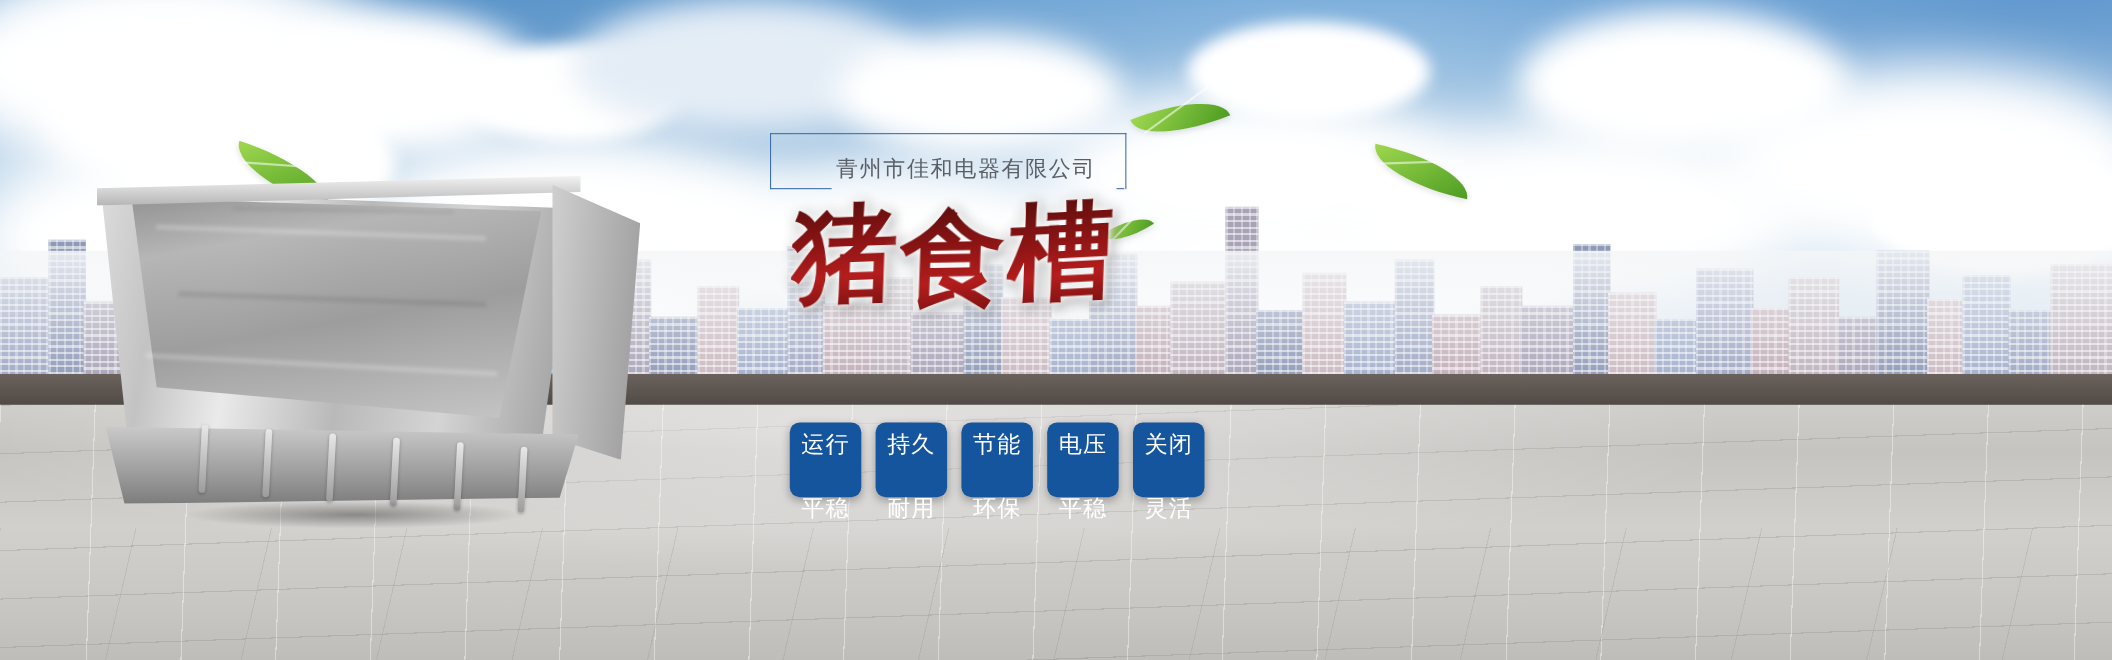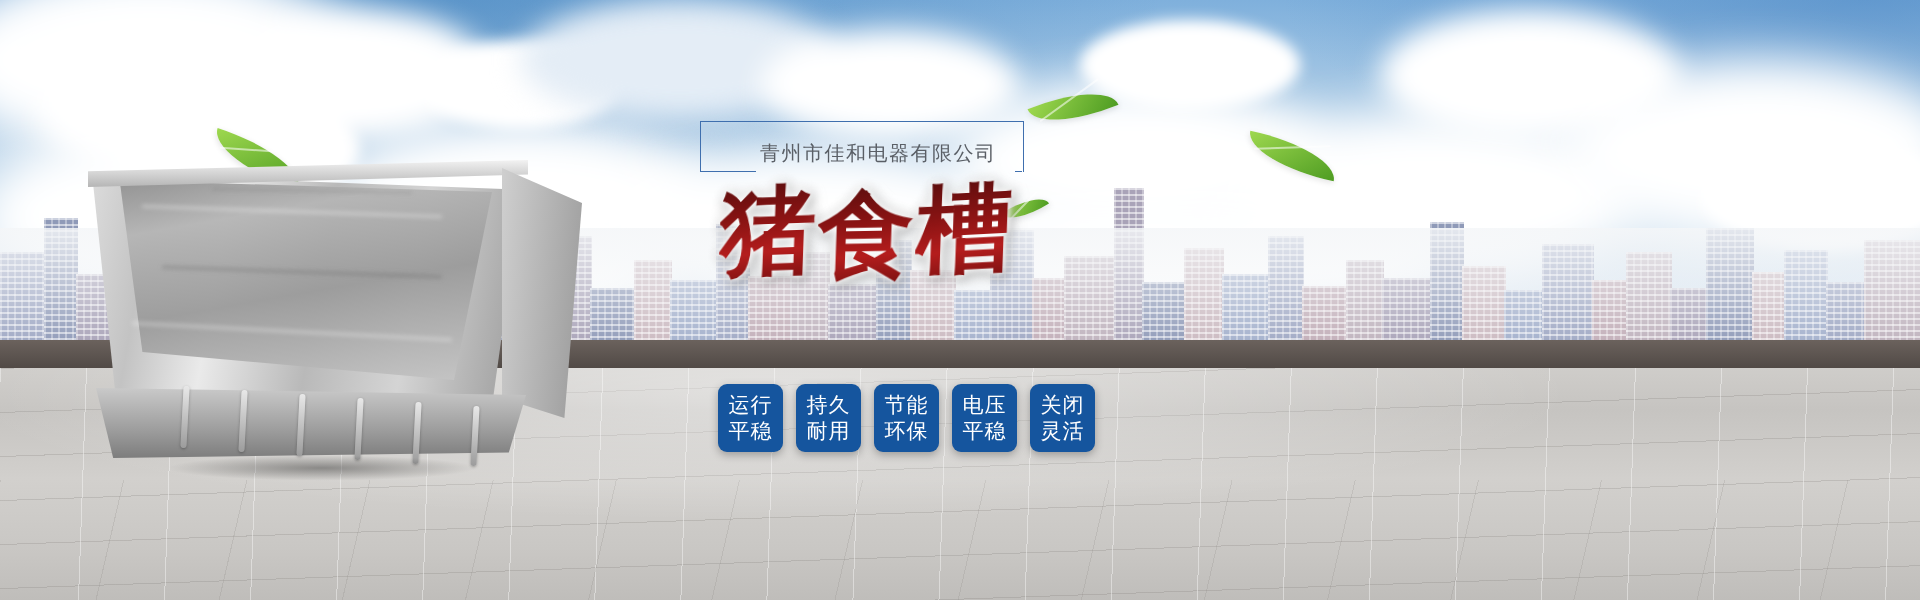--- a/index.html
+++ b/index.html
@@ -112,21 +112,21 @@
     font-size:46px;font-weight:700;color:#17233c;letter-spacing:2px;white-space:nowrap;
     font-family:"Liberation Sans","DejaVu Sans",sans-serif;
     text-shadow:0 0 4px rgba(255,255,255,.95),0 0 9px rgba(255,255,255,.85),1px 2px 2px rgba(0,0,0,.18);}
 
   .badges{position:absolute;left:18px;top:368px;display:flex;gap:13px;}
   .badge{width:65px;height:68px;border-radius:9px;background:#15559e;
     display:flex;flex-direction:column;align-items:center;justify-content:center;
     color:#fff;font-size:21px;line-height:1.22;letter-spacing:1px;
     box-shadow:0 3px 8px rgba(0,0,0,.28);
     font-family:"Liberation Sans","DejaVu Sans",sans-serif;}
-  .badge b{font-weight:400;display:block;}
+  .badge b{font-weight:400;display:block;margin-top:32px;}
 </style>
 </head>
 <body>
 
 <div class="banner">
 
   <div class="sky"></div>
   <div class="sky-tint"></div>
   <div class="sky-tint2"></div>
 

